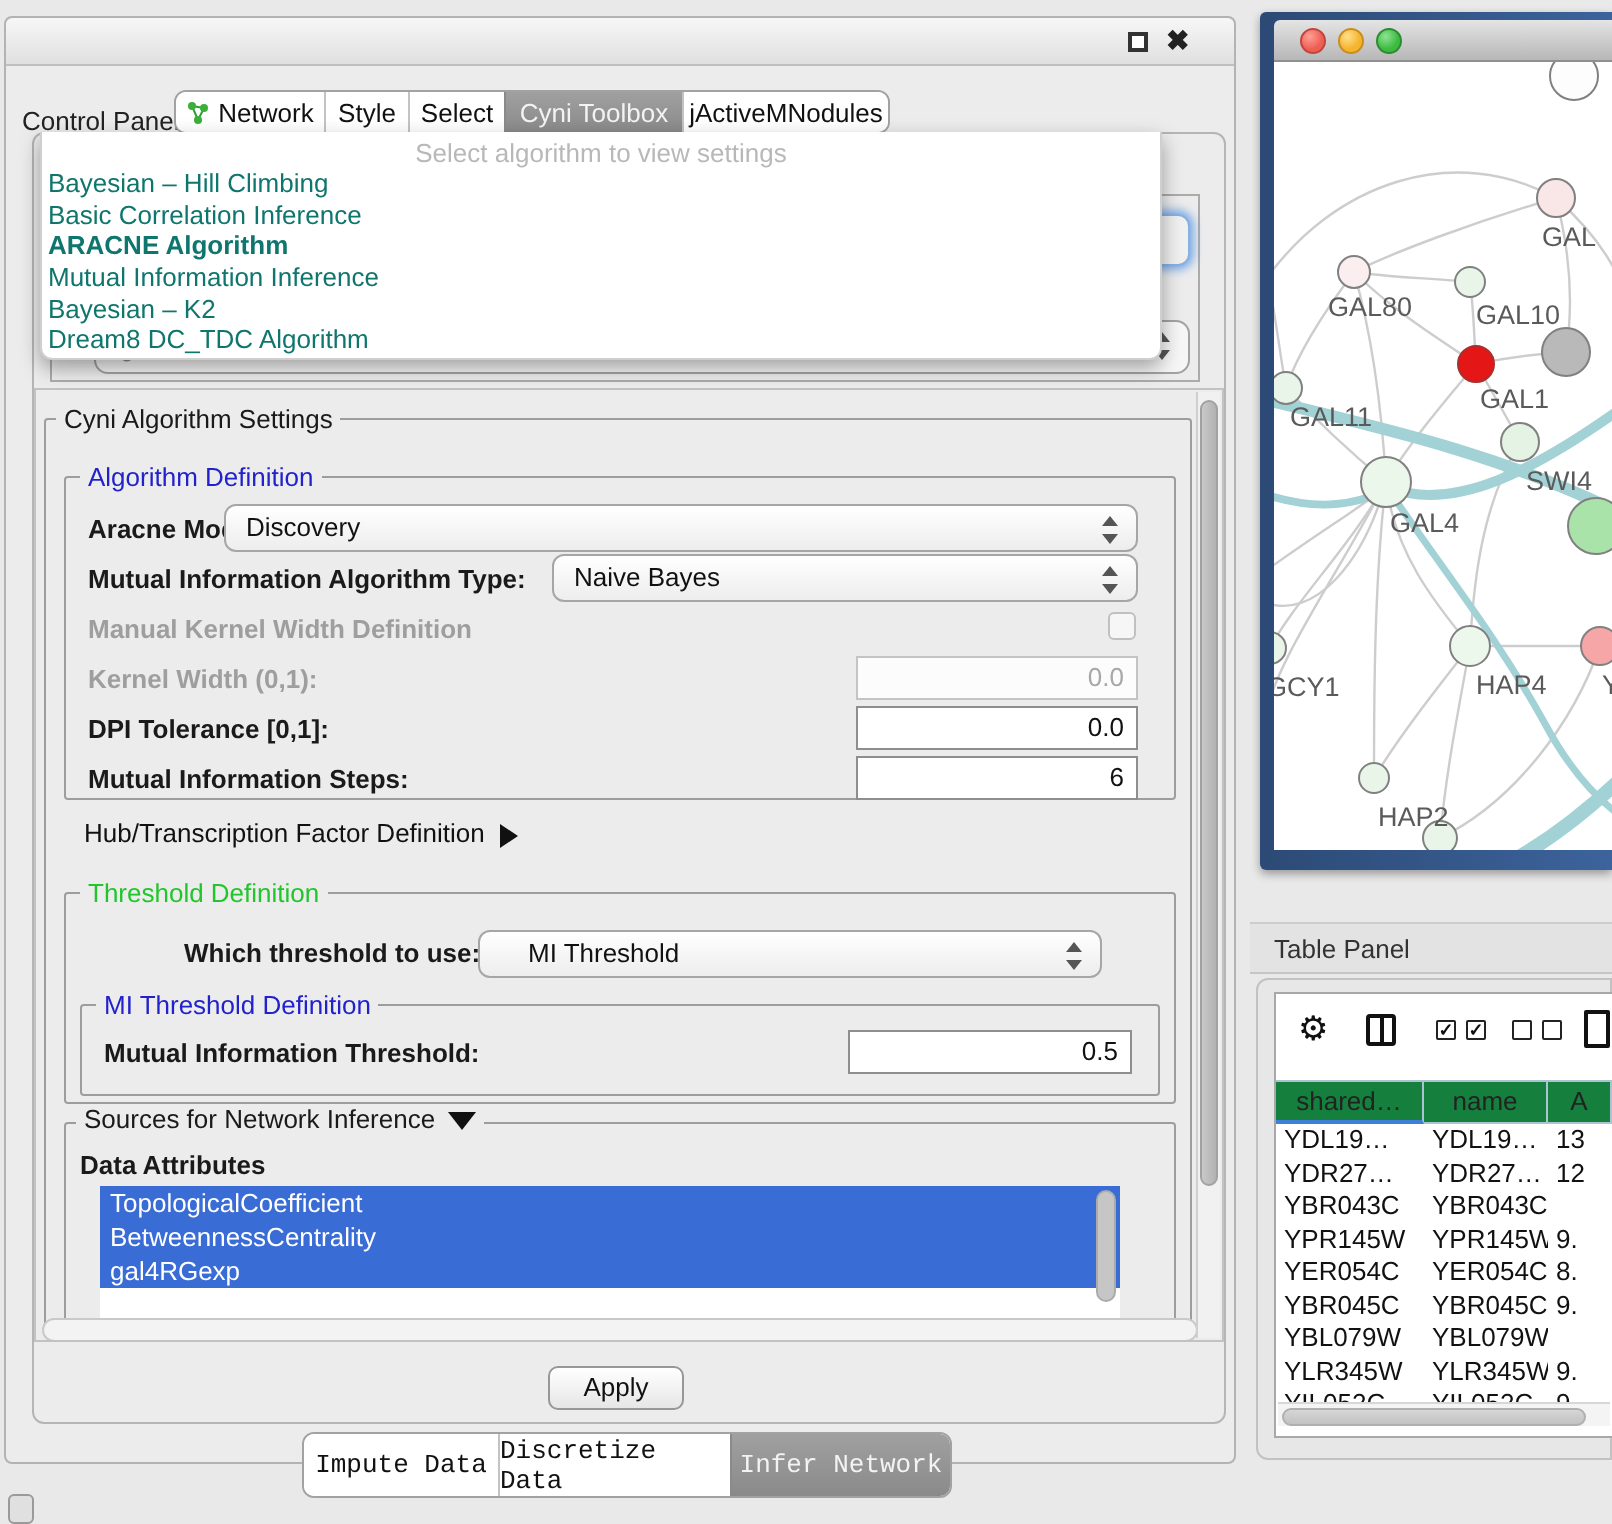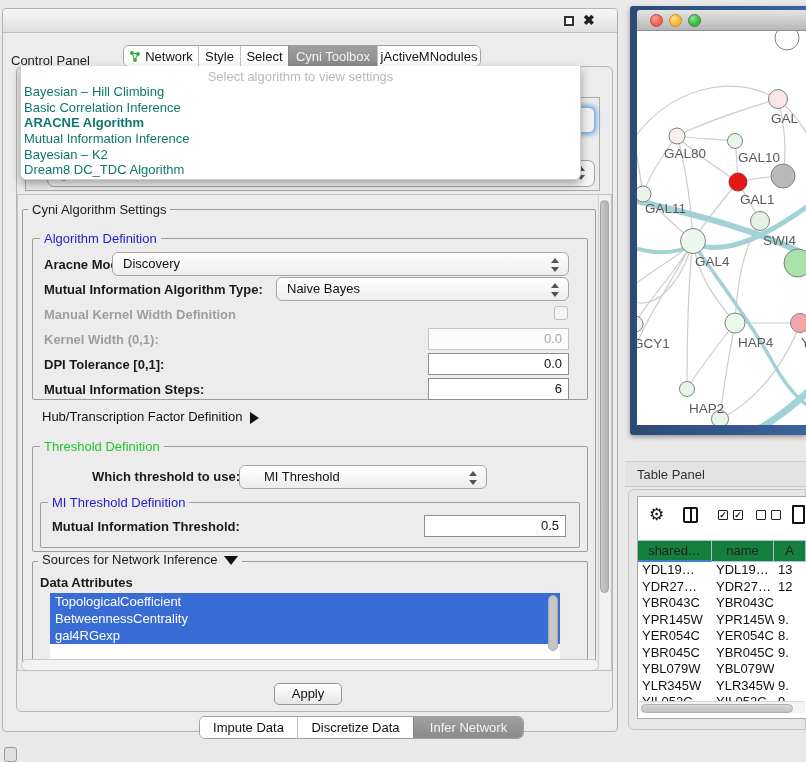--- a/index.html
+++ b/index.html
@@ -17,21 +17,21 @@
     background:#ececec; border:1px solid #b3b3b3; border-radius:4px; }
   .cp-titlebar { left:0; top:0; right:0; height:24px;
     background:linear-gradient(#f7f7f7,#e0e0e0);
     border-bottom:1px solid #bfbfbf; border-radius:4px 4px 0 0; }
   .cp-title { left:8px; top:4px; font-size:13px; color:#222;margin-top:40px; }
   .float-icon { left:561px; top:7px; width:10px; height:10px; border:2px solid #333; background:#fff; }
   .close-icon { left:580px; top:3px; font-size:14px; font-weight:bold; color:#222; }
 
   
   .seg-bar { display:flex; height:22px; border:1px solid #a2a2a2; border-radius:6px;
-    background:#fff; overflow:hidden; font-size:13px;margin-left:36px; }
+    background:#fff; overflow:hidden; font-size:13px; }
   .seg { display:flex; align-items:center; justify-content:center; gap:4px;
     border-left:1px solid #c3c3c3; color:#111; background:#fff; }
   .seg:first-child { border-left:none; }
   .seg.active { background:linear-gradient(#a0a0a0,#8a8a8a); color:#f3f3f3; border-left-color:#8a8a8a; }
   .top-tabs { left:84px; top:36px; }
 
   
   .content-box { left:13px; top:57px; width:597px; height:646px;
     border:1px solid #b5b5b5; border-radius:6px; background:#ececec; }
 
@@ -92,21 +92,21 @@
   
   .attr-list { background:#fff; overflow:hidden; }
   .attr-item { height:17px; line-height:17px; background:#3a6cd6; color:#fff; padding-left:5px; font-size:13px; }
   .attr-vscroll { position:absolute; right:2px; top:2px; width:10px; height:60px; }
   .attr-vscroll .thumb { width:10px; height:56px; background:#c6c6c6; border:1px solid #ababab; border-radius:5px; }
 
   .apply-btn { left:271px; top:674px; width:68px; height:22px;
     background:linear-gradient(#ffffff,#e6e6e6); border:1px solid #979797; border-radius:5px;
     text-align:center; line-height:20px; font-size:13px; color:#111; }
 
-  .bottom-tabs { left:160px; top:707px; height:23px; }
+  .bottom-tabs { left:148px; top:707px; height:33px;font-family:Liberation Mono, monospace; }
 
   
   .net-frame { left:630px; top:6px; width:176px; height:429px;
     background:linear-gradient(90deg,#2c4a75,#3c639c); border-radius:3px 0 0 3px;
     box-shadow:0 2px 5px rgba(0,0,0,.35); }
   .net-titlebar { left:7px; top:4px; right:0; height:21px;
     background:linear-gradient(#e4e4e4,#b7b7b7); border-bottom:1px solid #8f8f8f; border-radius:3px 0 0 0; }
   .tl { position:absolute; top:4px; width:13px; height:13px; border-radius:50%; }
   .tl.red    { left:13px; background:radial-gradient(circle at 35% 30%, #ff9f96, #ee5f53 60%); border:1px solid #c2453c; }
   .tl.yellow { left:32px; background:radial-gradient(circle at 35% 30%, #ffe08a, #f5b32e 60%); border:1px solid #c88e1e; }
@@ -234,21 +234,21 @@
 
     <span class="abs blabel" style="left:26px; top:187px;">Mutual Information Steps:</span>
     <div class="abs tfield" style="left:410px; top:183px; width:141px;">6</div>
 
     <span class="abs expander" style="left:24px; top:214px;"><span>Hub/Transcription Factor Definition</span><span class="tri-right"></span></span>
 
     <div class="abs group" style="left:14px; top:251px; width:556px; height:106px;"></div>
     <span class="group-label lbl-green" style="left:22px; top:245px;">Threshold Definition</span>
 
     <span class="abs blabel" style="left:74px; top:274px;">Which threshold to use:</span>
-    <div class="abs combo" style="left:221px; top:270px; width:248px;padding-left:24px;">
+    <div class="abs combo" style="left:221px; top:270px; width:312px;padding-left:24px;">
       <span>MI Threshold</span>
       <span class="stepper"></span>
     </div>
 
     <div class="abs group" style="left:22px; top:307px; width:540px; height:46px;"></div>
     <span class="group-label lbl-blue" style="left:30px; top:301px;">MI Threshold Definition</span>
 
     <span class="abs blabel" style="left:34px; top:324px;">Mutual Information Threshold:</span>
     <div class="abs tfield" style="left:406px; top:320px; width:142px;">0.5</div>
 

